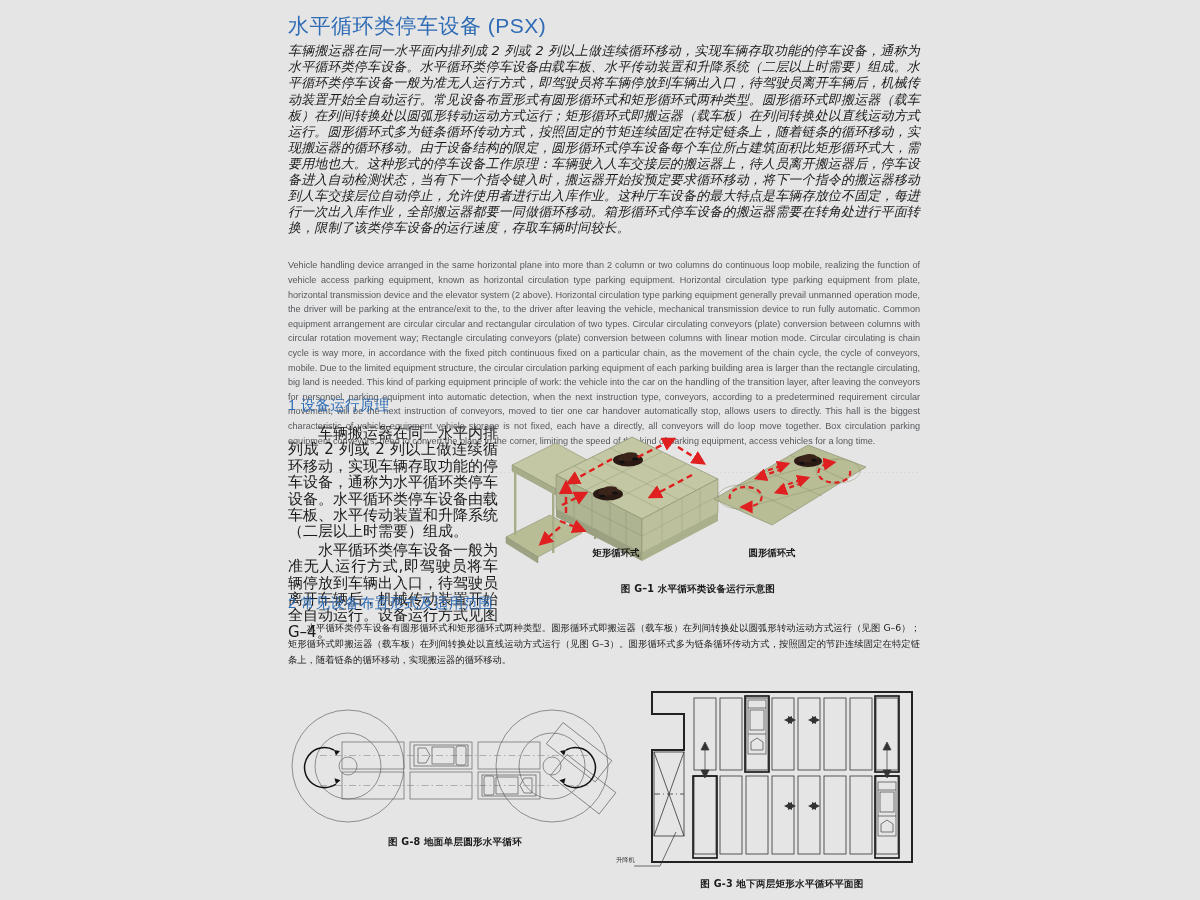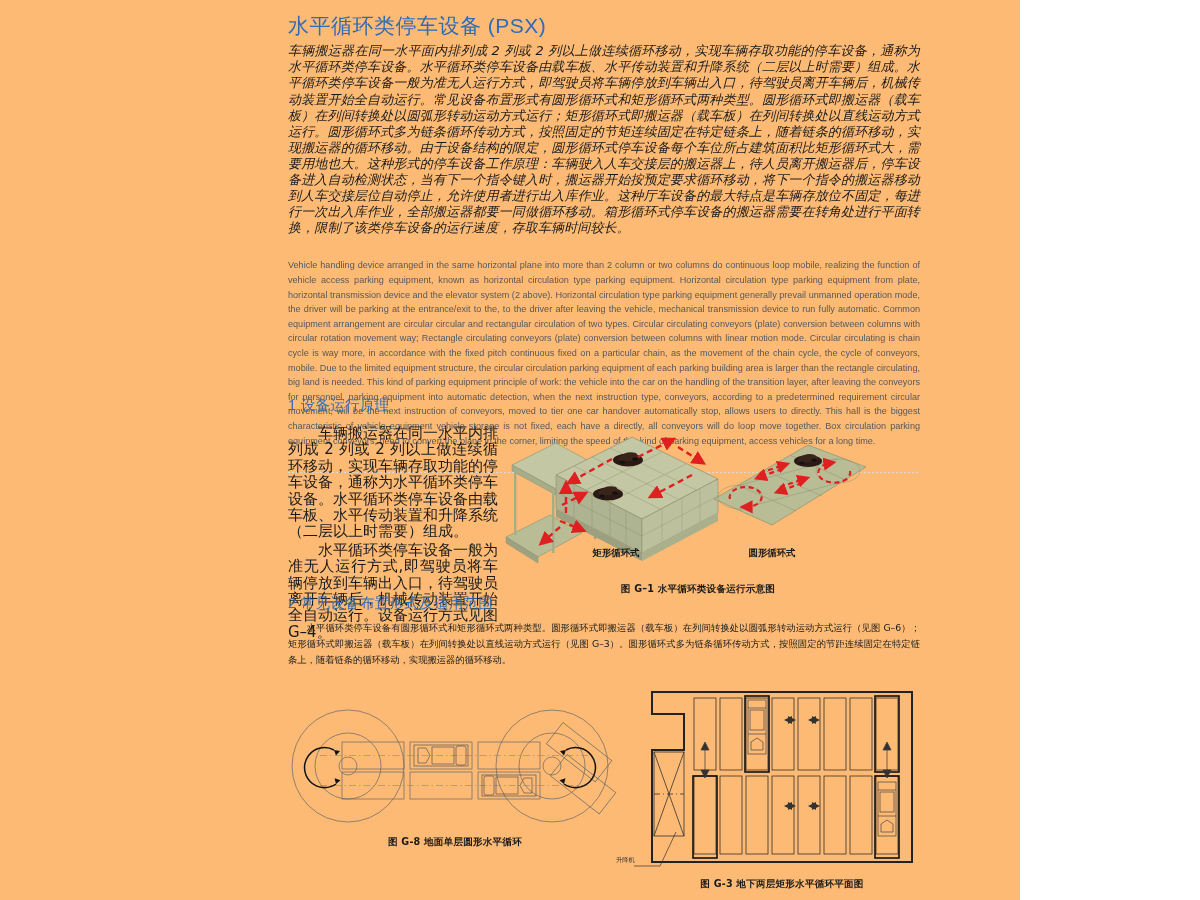--- a/index.html
+++ b/index.html
@@ -11,23 +11,23 @@
     width: 1200px;
     height: 900px;
     position: relative;
     overflow: hidden;
     font-family: "Liberation Sans", "DejaVu Sans", sans-serif;
     color: #231f20;
   }
   .page {
     position: absolute;
     left: 0; top: 0;
-    width: 1020px;
+    width: 1200px;
     height: 900px;
-    background: #fdba74;
+    background: #e5e5e5;
   }
   .content {
     position: absolute;
     left: 288px;
     top: 0;
     width: 632px;
     height: 900px;
   }
 
   

